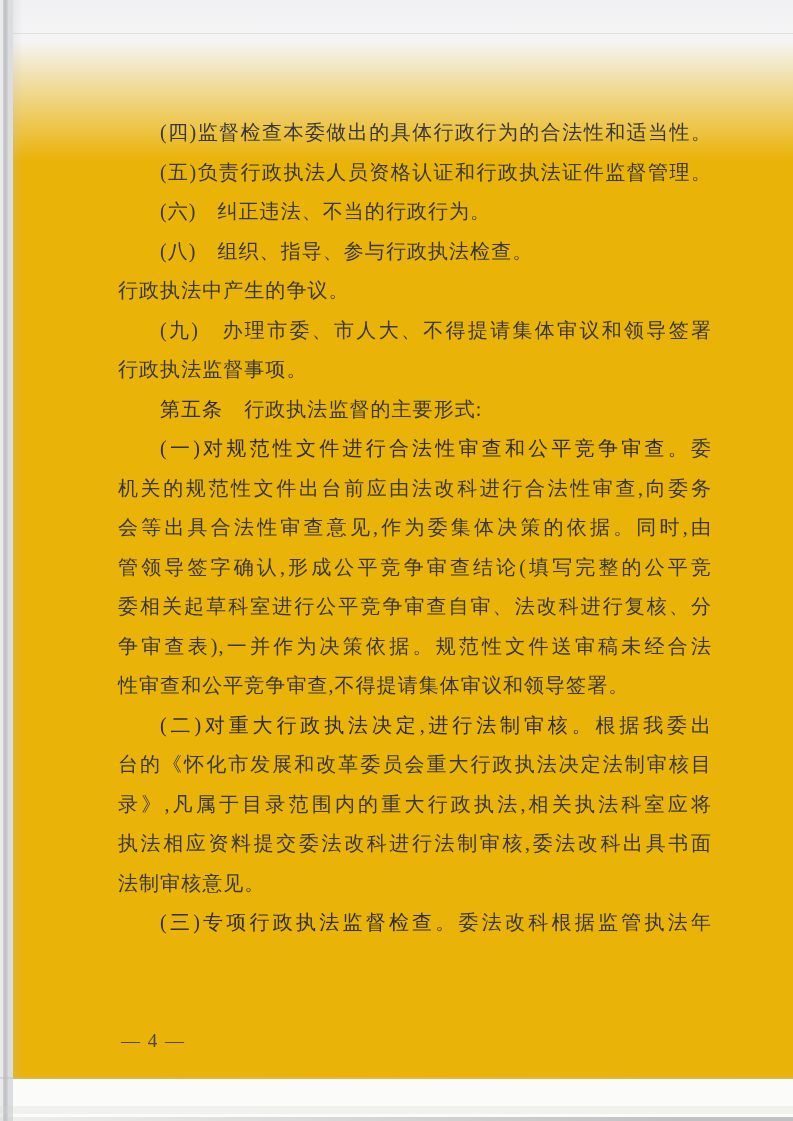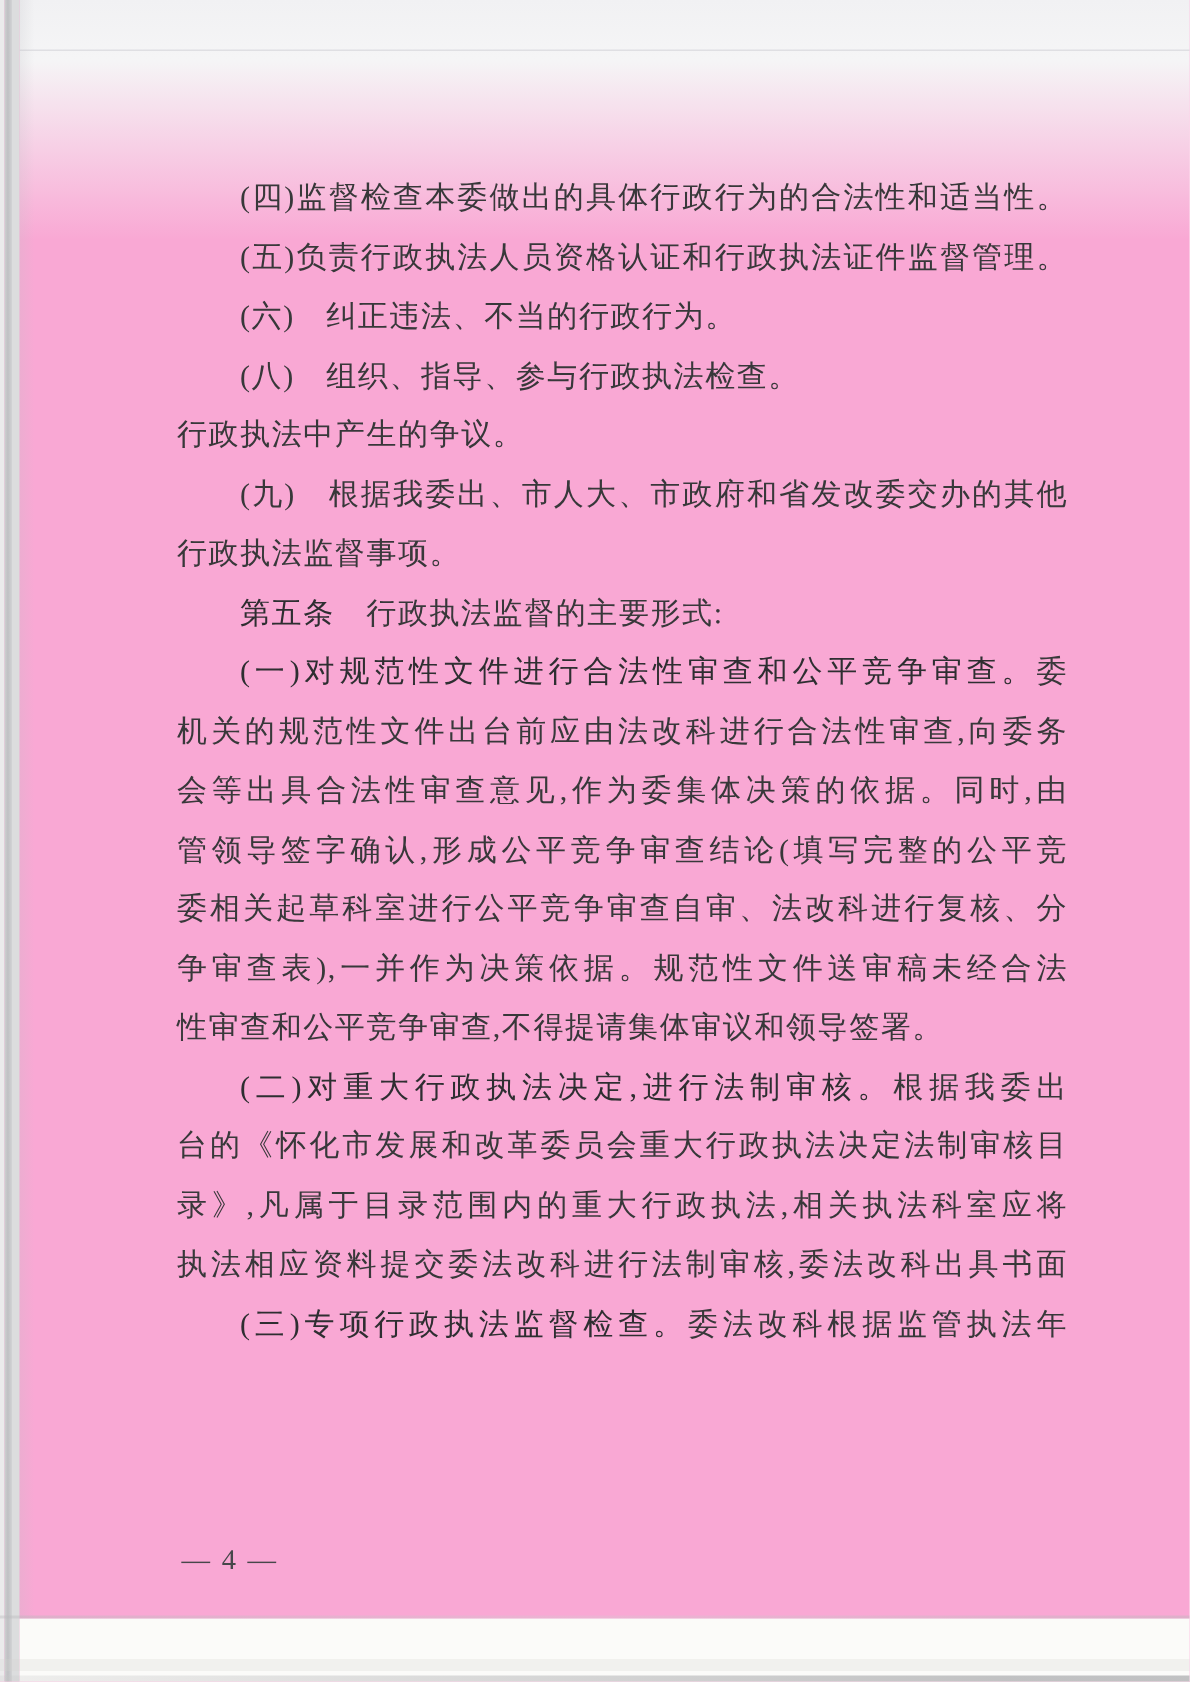--- a/index.html
+++ b/index.html
@@ -6,21 +6,21 @@
     margin: 0; padding: 0;
     width: 793px; height: 1121px;
     overflow: hidden;
     background: #ffffff;
     font-family: "Liberation Serif", "DejaVu Serif", serif;
   }
   .scan-page {
     position: absolute;
     left: 0; top: 0;
     width: 793px; height: 1121px;
-    background: #f9a8d4;
+    background: #eab308;
   }
   
   .edge-left-outer { position: absolute; left: 0; top: 0; bottom: 0; width: 3px; background: #ebebec; }
   .edge-left-dark  { position: absolute; left: 3px; top: 0; bottom: 0; width: 5px;
                      background: linear-gradient(to right, #cfd0d2, #bfc0c3 45%, #d2d3d5); }
   .edge-left-light { position: absolute; left: 8px; top: 0; bottom: 0; width: 5px; background: #dcddde; }
   .edge-left-fade  { position: absolute; left: 13px; top: 0; bottom: 0; width: 10px;
                      background: linear-gradient(to right, rgba(190,192,196,0.22), rgba(255,255,255,0)); }
   .top-shade { position: absolute; left: 13px; right: 0; top: 0; height: 160px;
                background: linear-gradient(#f1f1f3 0%, #f5f5f6 25%, rgba(252,252,251,0) 100%); }
@@ -81,31 +81,32 @@
   <div class="bottom-rule"></div>
   <div class="bottom-band"></div>
   <div class="bottom-strip"></div>
 
   <div class="text-block">
       <div class="line indent fill"><span class="seg">(四)监督检查本委做出的具体行政行为的合法性和适当性。</span></div>
       <div class="line indent fill"><span class="seg">(五)负责行政执法人员资格认证和行政执法证件监督管理。</span></div>
       <div class="line indent"><span class="seg">(六)　纠正违法、不当的行政行为。</span></div>
       <div class="line indent"><span class="seg">(八)　组织、指导、参与行政执法检查。</span></div>
       <div class="line"><span class="seg">行政执法中产生的争议。</span></div>
-      <div class="line indent fill"><span class="seg">(九)　根据我委出、市人大、市政府和省发改委交办的其他</span></div>
+      <div class="line indent fill"><span class="seg">(九)　办理市委、市人大、不得提请集体审议和领导签署</span></div>
       <div class="line"><span class="seg">行政执法监督事项。</span></div>
       <div class="line indent"><span class="seg bold">第五条</span><span class="seg">　行政执法监督的主要形式:</span></div>
       <div class="line indent fill"><span class="seg bold">(一)对规范性文件进行合法性审查和公平竞争审查。</span><span class="seg">委</span></div>
       <div class="line fill"><span class="seg">机关的规范性文件出台前应由法改科进行合法性审查,向委务</span></div>
       <div class="line fill"><span class="seg">会等出具合法性审查意见,作为委集体决策的依据。同时,由</span></div>
       <div class="line fill"><span class="seg">管领导签字确认,形成公平竞争审查结论(填写完整的公平竞</span></div>
       <div class="line fill"><span class="seg">委相关起草科室进行公平竞争审查自审、法改科进行复核、分</span></div>
       <div class="line fill"><span class="seg">争审查表),一并作为决策依据。规范性文件送审稿未经合法</span></div>
       <div class="line"><span class="seg">性审查和公平竞争审查,不得提请集体审议和领导签署。</span></div>
       <div class="line indent fill"><span class="seg bold">(二)对重大行政执法决定,进行法制审核。</span><span class="seg">根据我委出</span></div>
       <div class="line fill"><span class="seg">台的《怀化市发展和改革委员会重大行政执法决定法制审核目</span></div>
       <div class="line fill"><span class="seg">录》,凡属于目录范围内的重大行政执法,相关执法科室应将</span></div>
       <div class="line fill"><span class="seg">执法相应资料提交委法改科进行法制审核,委法改科出具书面</span></div>
+      <div class="line"><span class="seg">法制审核意见。</span></div>
       <div class="line indent fill"><span class="seg bold">(三)专项行政执法监督检查。</span><span class="seg">委法改科根据监管执法年</span></div>
     </div>
 
   <div class="page-num">— 4 —</div>
 </div>
 
 </body></html>

